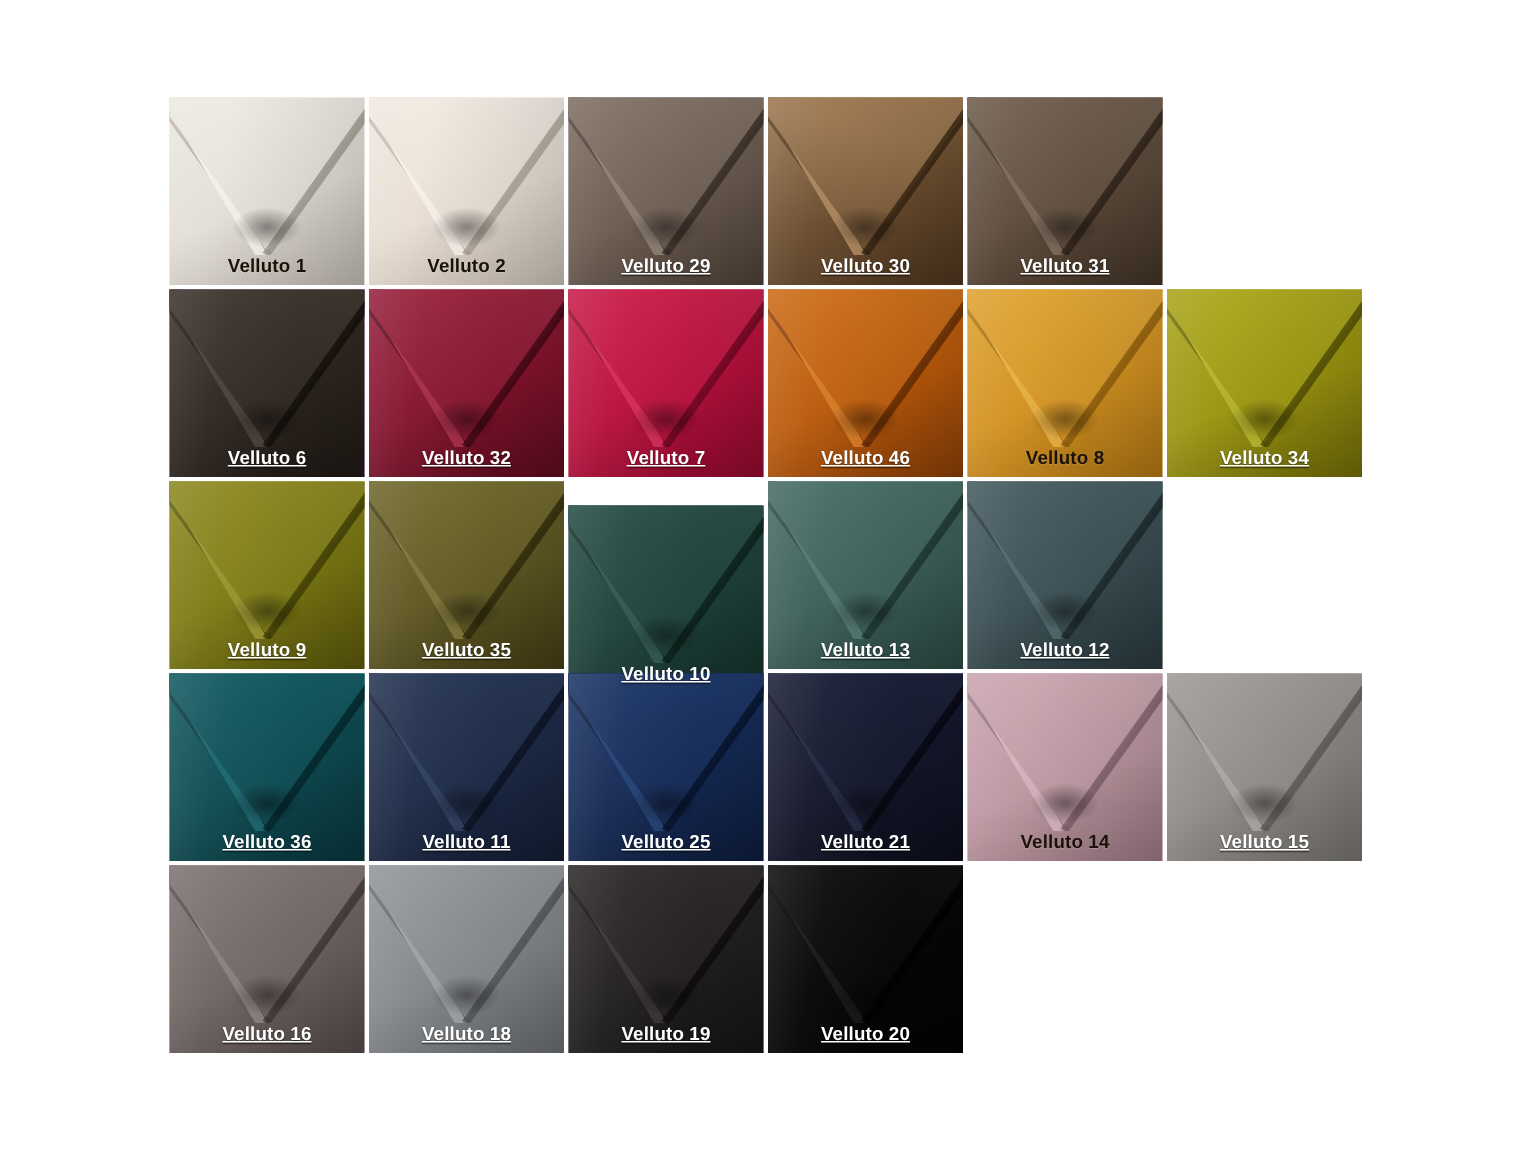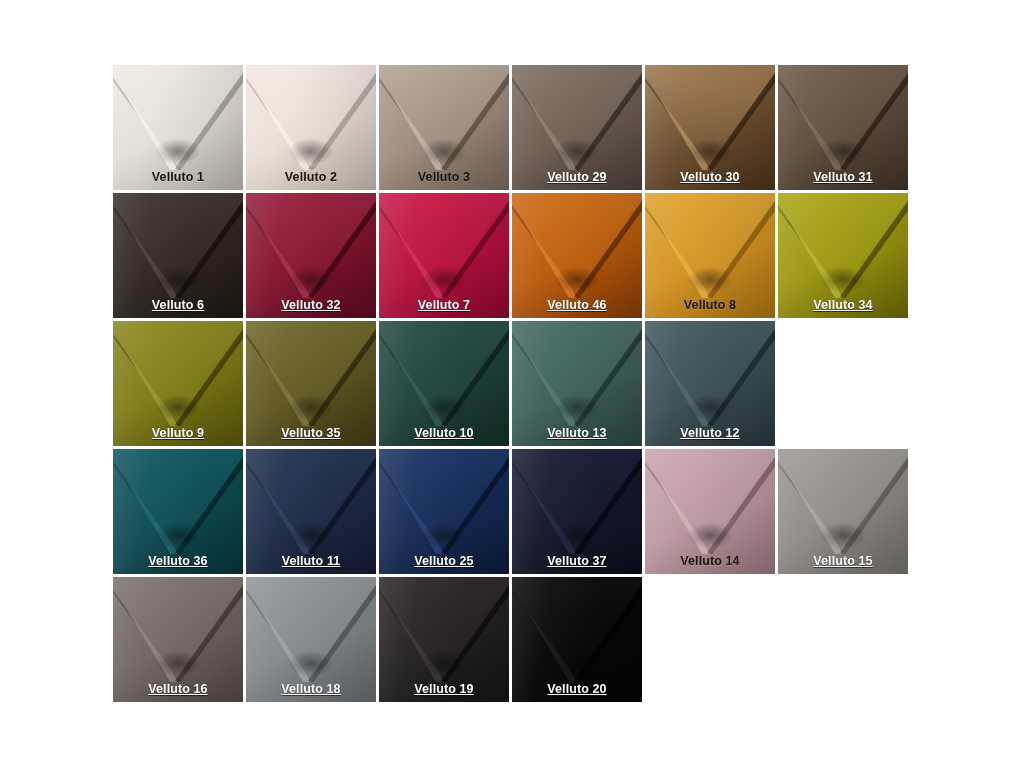--- a/index.html
+++ b/index.html
@@ -139,30 +139,20 @@
       <div class="swatch" style="background: rgb(232, 222, 212);">
         <div class="fabric-base" style="background: linear-gradient(160deg, rgb(241, 232, 223) 0%, rgb(232, 222, 212) 55%, rgb(167, 157, 145) 130%);"></div>
         <div class="fold-shadow-left" style="background: rgb(167, 157, 145);"></div>
         <div class="fold-under" style="background: rgb(247, 240, 233);"></div>
         <div class="fold-flap" style="background: linear-gradient(195deg, rgb(247, 240, 233) 0%, rgb(241, 232, 223) 45%, rgb(232, 222, 212) 100%);"></div>
         <div class="fold-shadow-right" style="background: rgb(167, 157, 145);"></div>
         <div class="apex-shadow"></div>
         <div class="sheen"></div>
         <div class="swatch-label label-dark">Velluto 2</div>
       </div>
-      <div class="swatch" style="background: rgb(158, 139, 125);">
-        <div class="fabric-base" style="background: linear-gradient(160deg, rgb(176, 160, 145) 0%, rgb(158, 139, 125) 55%, rgb(92, 76, 63) 130%);"></div>
-        <div class="fold-shadow-left" style="background: rgb(92, 76, 63);"></div>
-        <div class="fold-under" style="background: rgb(192, 178, 164);"></div>
-        <div class="fold-flap" style="background: linear-gradient(195deg, rgb(192, 178, 164) 0%, rgb(176, 160, 145) 45%, rgb(158, 139, 125) 100%);"></div>
-        <div class="fold-shadow-right" style="background: rgb(92, 76, 63);"></div>
-        <div class="apex-shadow"></div>
-        <div class="sheen"></div>
-        <div class="swatch-label label-dark">Velluto 3</div>
-      </div>
       <div class="swatch" style="background: rgb(108, 92, 81);">
         <div class="fabric-base" style="background: linear-gradient(160deg, rgb(125, 109, 97) 0%, rgb(108, 92, 81) 55%, rgb(52, 42, 34) 130%);"></div>
         <div class="fold-shadow-left" style="background: rgb(52, 42, 34);"></div>
         <div class="fold-under" style="background: rgb(141, 125, 112);"></div>
         <div class="fold-flap" style="background: linear-gradient(195deg, rgb(141, 125, 112) 0%, rgb(125, 109, 97) 45%, rgb(108, 92, 81) 100%);"></div>
         <div class="fold-shadow-right" style="background: rgb(52, 42, 34);"></div>
         <div class="apex-shadow"></div>
         <div class="sheen"></div>
         <div class="swatch-label label-light">Velluto 29</div>
       </div>
@@ -263,21 +253,21 @@
       <div class="swatch" style="background: rgb(95, 87, 34);">
         <div class="fabric-base" style="background: linear-gradient(160deg, rgb(110, 102, 44) 0%, rgb(95, 87, 34) 55%, rgb(44, 39, 10) 130%);"></div>
         <div class="fold-shadow-left" style="background: rgb(44, 39, 10);"></div>
         <div class="fold-under" style="background: rgb(124, 116, 56);"></div>
         <div class="fold-flap" style="background: linear-gradient(195deg, rgb(124, 116, 56) 0%, rgb(110, 102, 44) 45%, rgb(95, 87, 34) 100%);"></div>
         <div class="fold-shadow-right" style="background: rgb(44, 39, 10);"></div>
         <div class="apex-shadow"></div>
         <div class="sheen"></div>
         <div class="swatch-label label-light">Velluto 35</div>
       </div>
-      <div class="swatch" style="background: rgb(30, 66, 58);">
+      <div class="swatch" style="background: rgb(30, 66, 58); margin-top: 16px;">
         <div class="fabric-base" style="background: linear-gradient(160deg, rgb(38, 76, 68) 0%, rgb(30, 66, 58) 55%, rgb(11, 31, 26) 130%);"></div>
         <div class="fold-shadow-left" style="background: rgb(11, 31, 26);"></div>
         <div class="fold-under" style="background: rgb(48, 88, 79);"></div>
         <div class="fold-flap" style="background: linear-gradient(195deg, rgb(48, 88, 79) 0%, rgb(38, 76, 68) 45%, rgb(30, 66, 58) 100%);"></div>
         <div class="fold-shadow-right" style="background: rgb(11, 31, 26);"></div>
         <div class="apex-shadow"></div>
         <div class="sheen"></div>
         <div class="swatch-label label-light">Velluto 10</div>
       </div>
       <div class="swatch" style="background: rgb(61, 96, 89);">
@@ -333,21 +323,21 @@
         <div class="swatch-label label-light">Velluto 25</div>
       </div>
       <div class="swatch" style="background: rgb(20, 23, 43);">
         <div class="fabric-base" style="background: linear-gradient(160deg, rgb(26, 30, 53) 0%, rgb(20, 23, 43) 55%, rgb(5, 6, 15) 130%);"></div>
         <div class="fold-shadow-left" style="background: rgb(5, 6, 15);"></div>
         <div class="fold-under" style="background: rgb(34, 39, 65);"></div>
         <div class="fold-flap" style="background: linear-gradient(195deg, rgb(34, 39, 65) 0%, rgb(26, 30, 53) 45%, rgb(20, 23, 43) 100%);"></div>
         <div class="fold-shadow-right" style="background: rgb(5, 6, 15);"></div>
         <div class="apex-shadow"></div>
         <div class="sheen"></div>
-        <div class="swatch-label label-light">Velluto 37</div>
+        <div class="swatch-label label-light">Velluto 21</div>
       </div>
       <div class="swatch" style="background: rgb(188, 151, 161);">
         <div class="fabric-base" style="background: linear-gradient(160deg, rgb(200, 163, 173) 0%, rgb(188, 151, 161) 55%, rgb(122, 91, 100) 130%);"></div>
         <div class="fold-shadow-left" style="background: rgb(122, 91, 100);"></div>
         <div class="fold-under" style="background: rgb(211, 177, 186);"></div>
         <div class="fold-flap" style="background: linear-gradient(195deg, rgb(211, 177, 186) 0%, rgb(200, 163, 173) 45%, rgb(188, 151, 161) 100%);"></div>
         <div class="fold-shadow-right" style="background: rgb(122, 91, 100);"></div>
         <div class="apex-shadow"></div>
         <div class="sheen"></div>
         <div class="swatch-label label-dark">Velluto 14</div>

